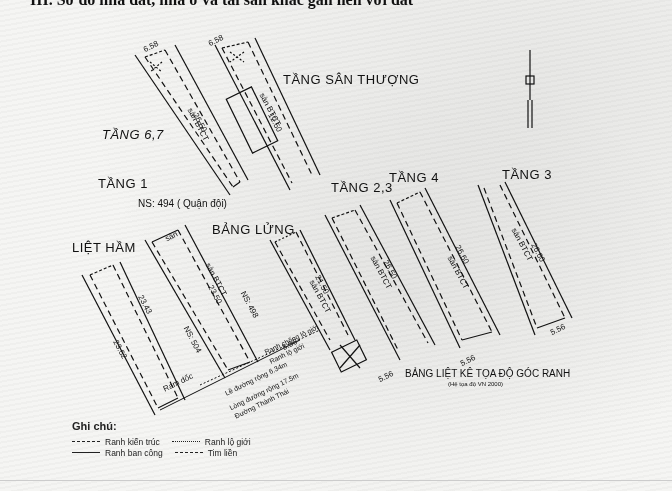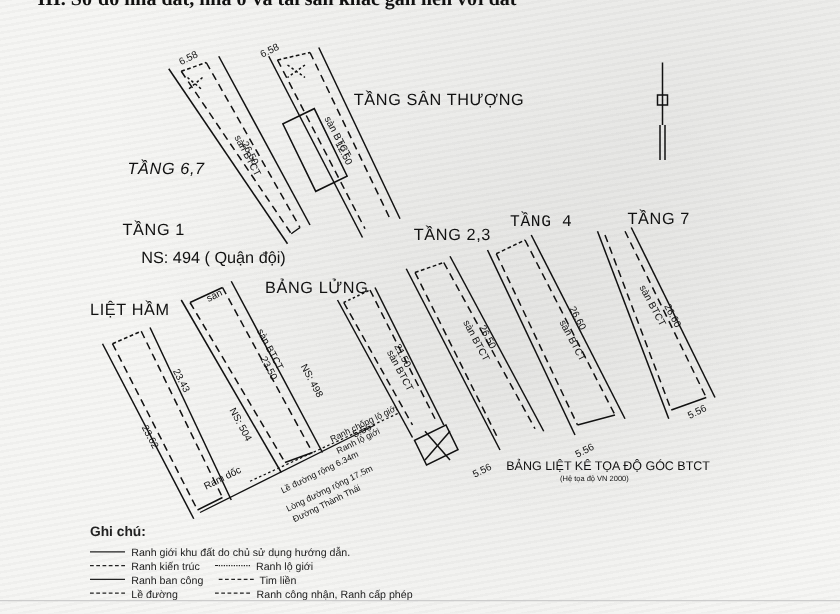--- a/index.html
+++ b/index.html
@@ -138,24 +138,24 @@
     </g>
   </g>
 </svg>
 
 <div class="lbl" style="left:283px;top:72px;">TẦNG SÂN THƯỢNG</div>
 <div class="lbl" style="left:102px;top:127px;font-style:italic;">TẦNG 6,7</div>
 <div class="lbl" style="left:98px;top:176px;">TẦNG 1</div>
 <div class="lbl" style="left:72px;top:240px;">LIỆT HẦM</div>
 <div class="lbl" style="left:212px;top:222px;">BẢNG LỬNG</div>
 <div class="lbl" style="left:331px;top:180px;">TẦNG 2,3</div>
-<div class="lbl" style="left:408px;top:170px;font-family:Liberation Mono, monospace;">TẦNG 4</div>
-<div class="lbl" style="left:502px;top:167px;">TẦNG 7</div>
-
-<div class="small" style="left:113px;top:198px;font-size:13px;">NS: 494 ( Quận đội)</div>
+<div class="lbl" style="left:389px;top:170px;">TẦNG 4</div>
+<div class="lbl" style="left:502px;top:167px;">TẦNG 3</div>
+
+<div class="small" style="left:138px;top:198px;font-size:10px;">NS: 494 ( Quận đội)</div>
 <div class="small" style="left:235px;top:300px;transform:rotate(62deg);">NS: 498</div>
 <div class="small" style="left:178px;top:335px;transform:rotate(62deg);">NS: 504</div>
 
 <div class="small" style="left:180px;top:120px;transform:rotate(62deg);">sàn BTCT</div>
 <div class="small" style="left:252px;top:105px;transform:rotate(62deg);">sàn BTCT</div>
 <div class="small" style="left:198px;top:275px;transform:rotate(62deg);">sàn BTCT</div>
 <div class="small" style="left:302px;top:292px;transform:rotate(62deg);">sàn BTCT</div>
 <div class="small" style="left:363px;top:268px;transform:rotate(62deg);">sàn BTCT</div>
 <div class="small" style="left:440px;top:268px;transform:rotate(62deg);">sàn BTCT</div>
 <div class="small" style="left:504px;top:240px;transform:rotate(62deg);">sàn BTCT</div>
@@ -177,45 +177,34 @@
 <div class="small" style="left:378px;top:372px;transform:rotate(-26deg);">5.56</div>
 <div class="small" style="left:460px;top:356px;transform:rotate(-26deg);">5.56</div>
 <div class="small" style="left:550px;top:325px;transform:rotate(-26deg);">5.56</div>
 
 <div class="small" style="left:262px;top:336px;transform:rotate(-26deg);font-size:7px;">Ranh chống lộ giới</div>
 <div class="small" style="left:268px;top:350px;transform:rotate(-26deg);font-size:7px;">Ranh lộ giới</div>
 <div class="small" style="left:222px;top:375px;transform:rotate(-26deg);font-size:7px;">Lề đường rộng 6.34m</div>
 <div class="small" style="left:226px;top:388px;transform:rotate(-26deg);font-size:7px;">Lòng đường rộng 17.5m</div>
 <div class="small" style="left:232px;top:400px;transform:rotate(-26deg);font-size:7px;">Đường Thành Thái</div>
 
-<div class="caption">BẢNG LIỆT KÊ TỌA ĐỘ GÓC BTCT</div>
+<div class="caption">BẢNG LIỆT KÊ TỌA ĐỘ GÓC RANH</div>
 <div class="caption-sub">(Hệ tọa độ VN 2000)</div>
 
 <div class="legend">
   <div class="title">Ghi chú:</div>
-  <div class="row">
-    <span class="ls"></span>
-    <span>Ranh giới khu đất do chủ sử dụng hướng dẫn.</span>
-  </div>
   <div class="row">
     <span class="ls dash"></span>
     <span>Ranh kiến trúc</span>
     <span class="gap"></span>
     <span class="ls dot"></span>
     <span>Ranh lộ giới</span>
   </div>
   <div class="row">
     <span class="ls thin"></span>
     <span>Ranh ban công</span>
     <span class="gap"></span>
     <span class="ls dash"></span>
     <span>Tim liền</span>
   </div>
-  <div class="row">
-    <span class="ls dash"></span>
-    <span>Lề đường</span>
-    <span class="gap" style="width:30px"></span>
-    <span class="ls dash"></span>
-    <span>Ranh công nhận, Ranh cấp phép</span>
-  </div>
 </div>
 
 <div class="bottom-rule"></div>
 
 </body></html>

